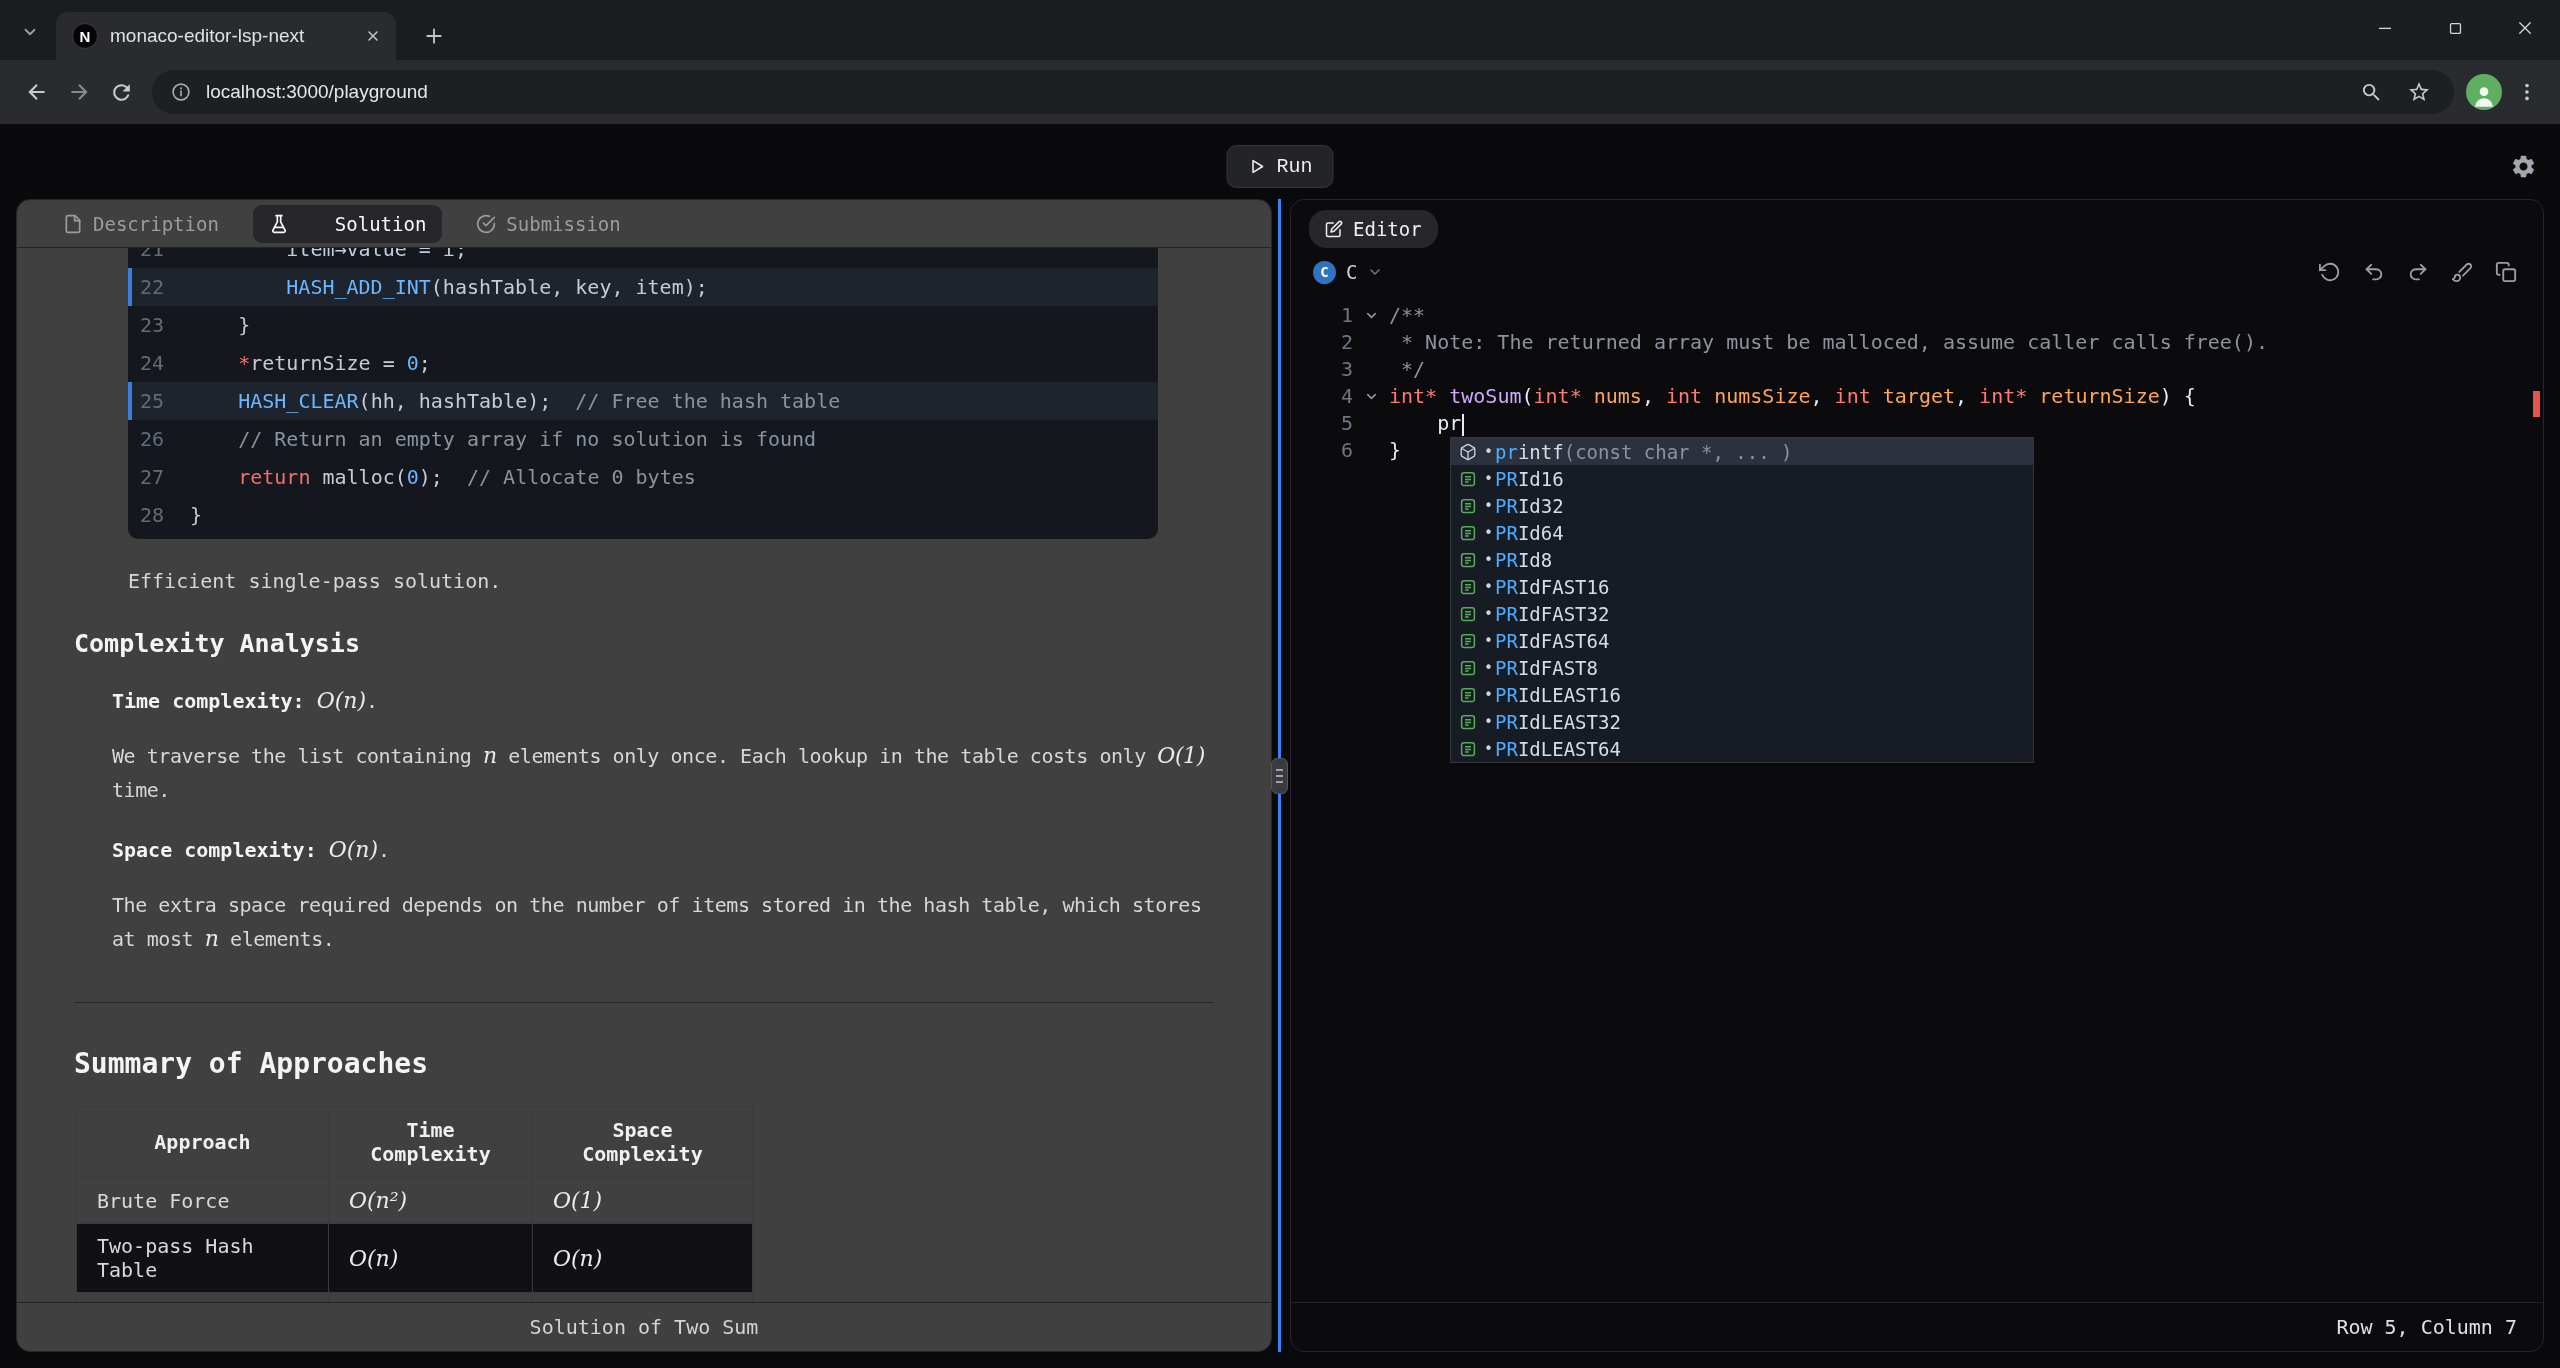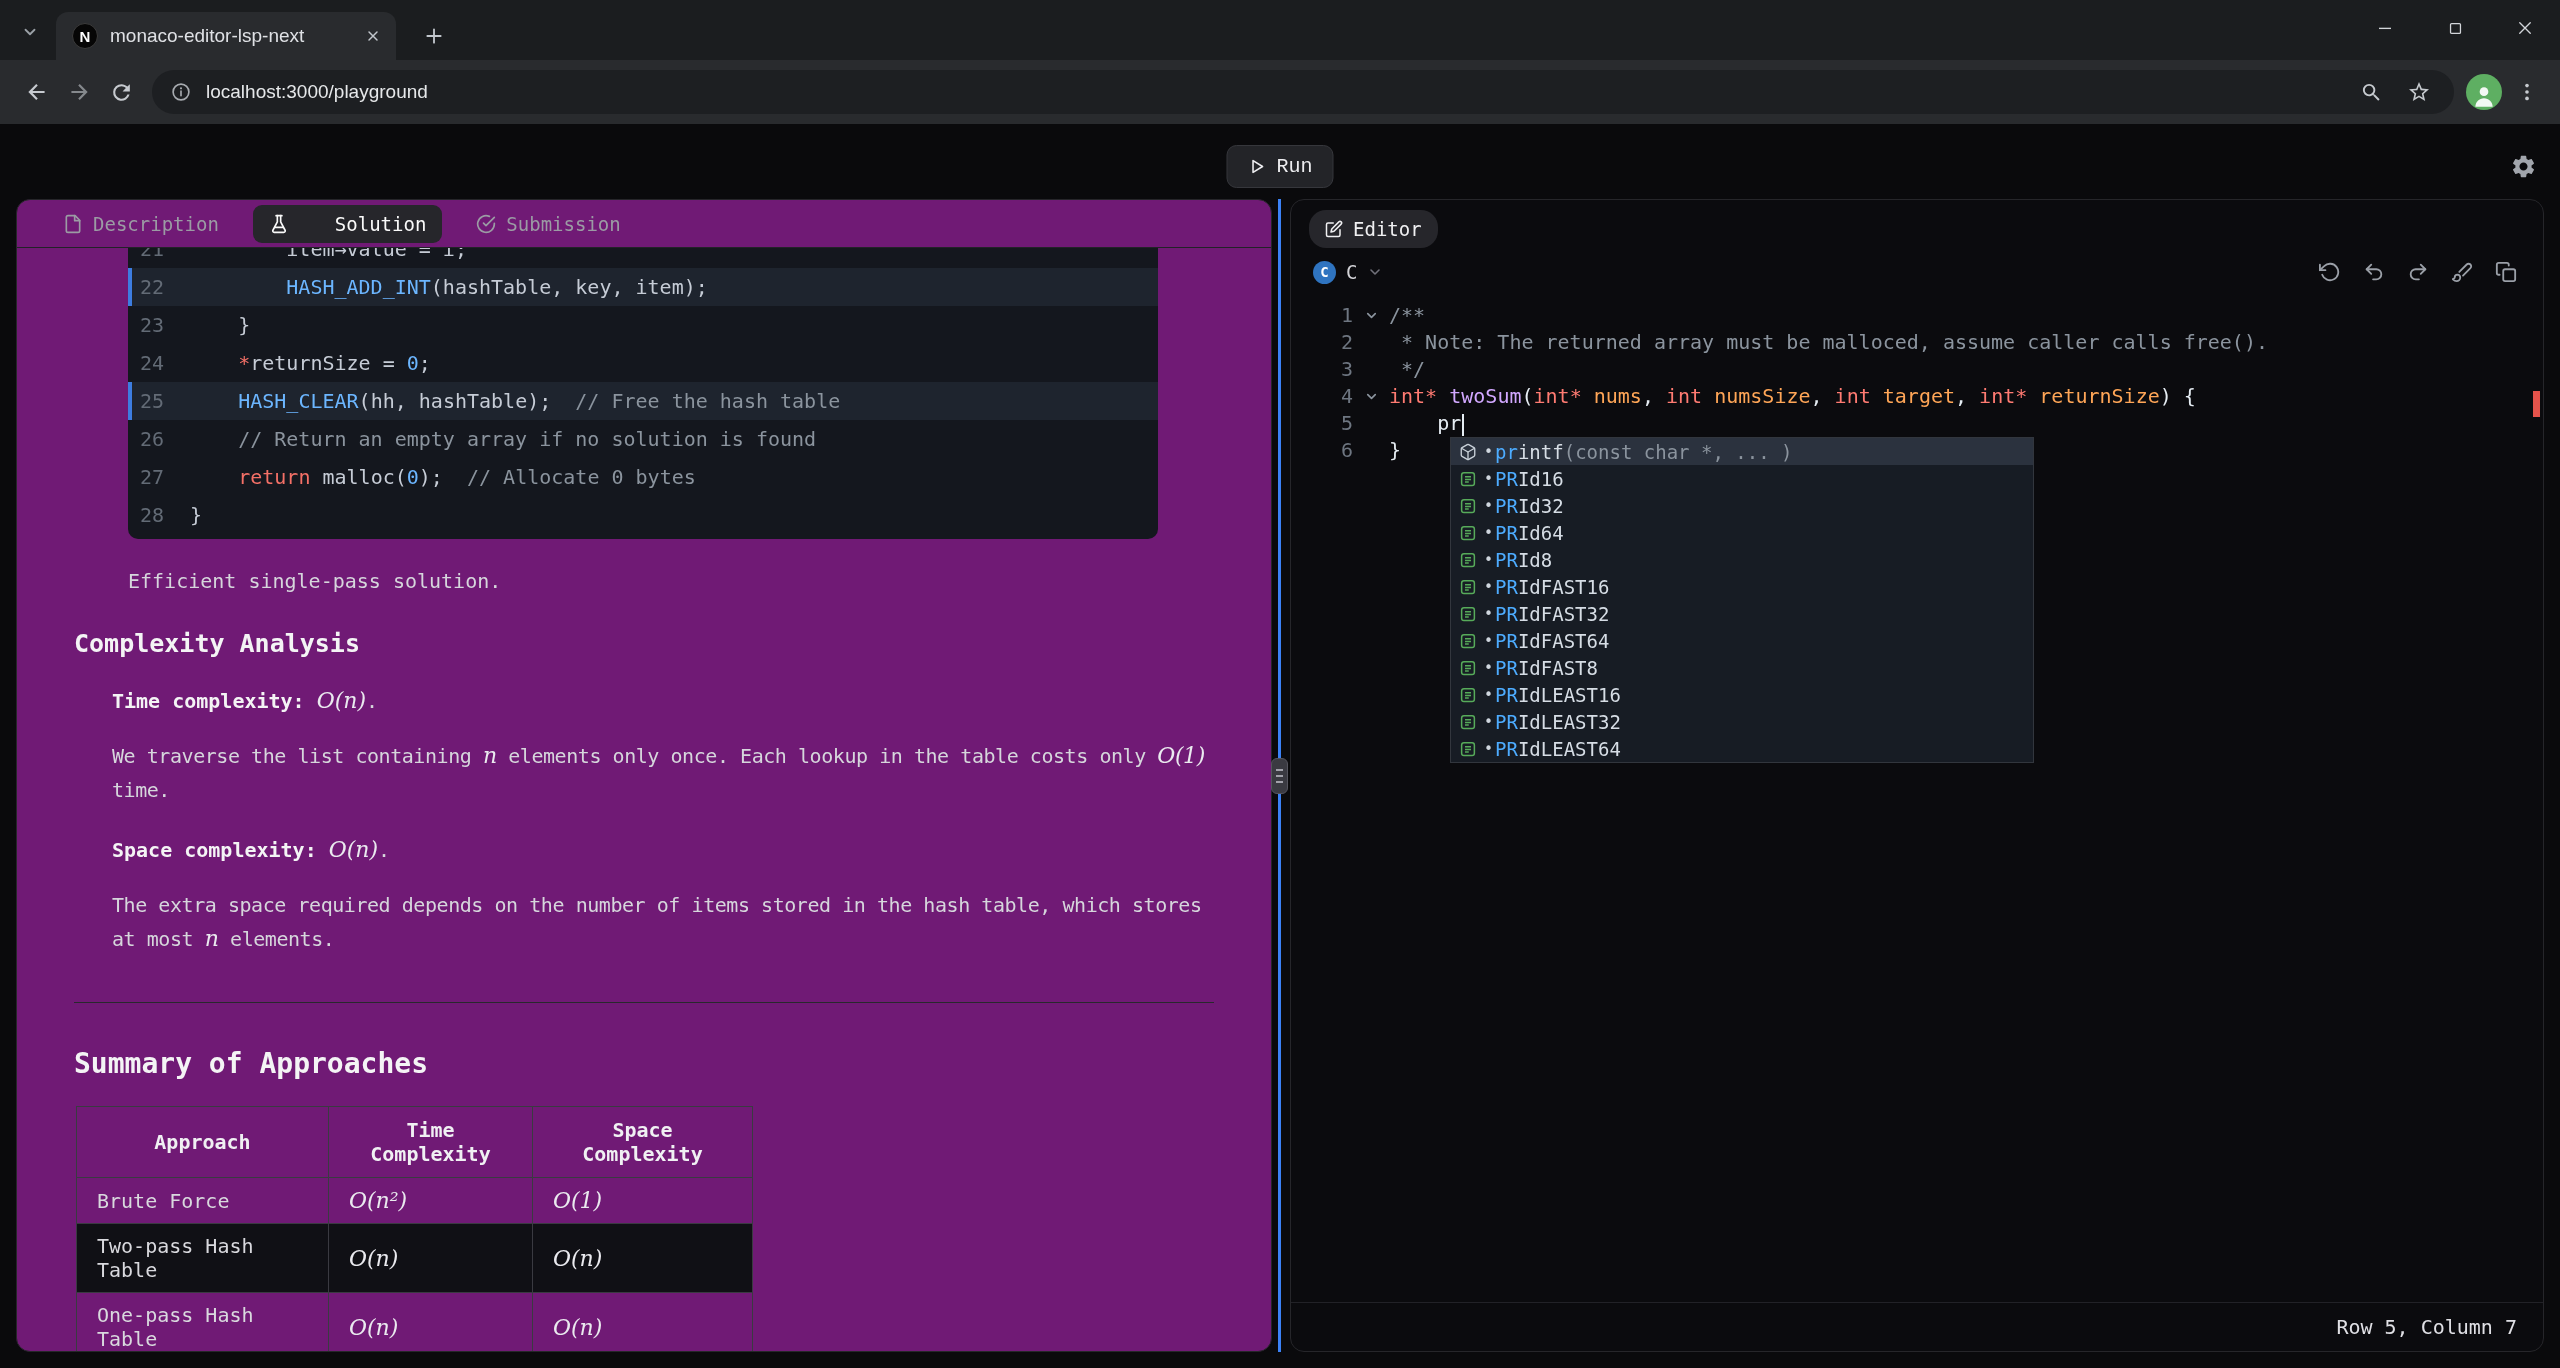--- a/index.html
+++ b/index.html
@@ -28,21 +28,21 @@
   .pill-icon { color:#c6cacf; flex:none; width:34px; height:34px; display:flex; align-items:center; justify-content:center; }
   .avatar { width:36px; height:36px; border-radius:50%; background:#5eaf62; display:flex; align-items:flex-end; justify-content:center; overflow:hidden; flex:none; }
   .kebab { width:38px; height:38px; display:flex; align-items:center; justify-content:center; color:#c6cacf; flex:none; margin-left:6px; }
 
   
   .page { position:absolute; top:124px; left:0; right:0; bottom:0; background:#0a0a0c; }
   .run-btn { position:absolute; top:21px; left:50%; transform:translateX(-50%); height:43px; display:flex; align-items:center; gap:10px; padding:4px 20px; background:#232428; border:1px solid #36373c; border-radius:10px; color:#ededf0; font-size:20px;font-family:Liberation Mono, monospace; }
   .gear-btn { position:absolute; top:25px; right:20px; width:34px; height:34px; color:#a2a6ad; display:flex; align-items:center; justify-content:center; }
 
   .panels { position:absolute; left:16px; right:16px; top:75px; bottom:16px; }
-  .left-panel { position:absolute; left:0; top:0; bottom:0; width:1256px; border:1px solid #26262a; border-radius:14px; background:#701a75; display:flex; flex-direction:column; overflow:hidden; }
+  .left-panel { position:absolute; left:0; top:0; bottom:0; width:1256px; border:1px solid #26262a; border-radius:14px; background:#404040; display:flex; flex-direction:column; overflow:hidden; }
   .divider-line { position:absolute; left:1262px; top:0; bottom:0; width:3px; background:#3b82f6; }
   .divider-grip { position:absolute; left:1255px; top:50%; transform:translateY(-50%); width:17px; height:36px; background:#3a3a41; border:1px solid #55555e; border-radius:6px; display:flex; flex-direction:column; align-items:center; justify-content:center; gap:4px; z-index:3; }
   .grip-line { width:7px; height:2px; background:#a1a1aa; }
   .right-panel { position:absolute; left:1274px; right:0; top:0; bottom:0; border:1px solid #26262a; border-radius:14px; background:#0b0b0e; display:flex; flex-direction:column; overflow:hidden; }
 
   
   .sol-tabs { flex:none; height:48px; display:flex; align-items:center; gap:18px; padding-left:30px; border-bottom:1px solid #222227; }
   .sol-tab { display:flex; align-items:center; gap:10px; padding:8px 16px; border-radius:9px; color:#9b9ba4; font-size:19px; }
   .sol-tab.active { background:#26262b; color:#fafafa;gap:46px; }
   .sol-tab .tab-icon { display:flex; }
@@ -328,20 +328,21 @@
               </tr>
               <tr>
                 <td>One-pass Hash Table</td>
                 <td class="cell-math">O(n)</td>
                 <td class="cell-math">O(n)</td>
               </tr>
             </tbody>
         </table>
       </div>
 
+      <div class="sol-footer">Solution of Two Sum</div>
     </div>
 
     <div class="divider-line"></div>
     <div class="divider-grip">
       <span class="grip-line"></span>
       <span class="grip-line"></span>
       <span class="grip-line"></span>
     </div>
 
     <div class="right-panel">

